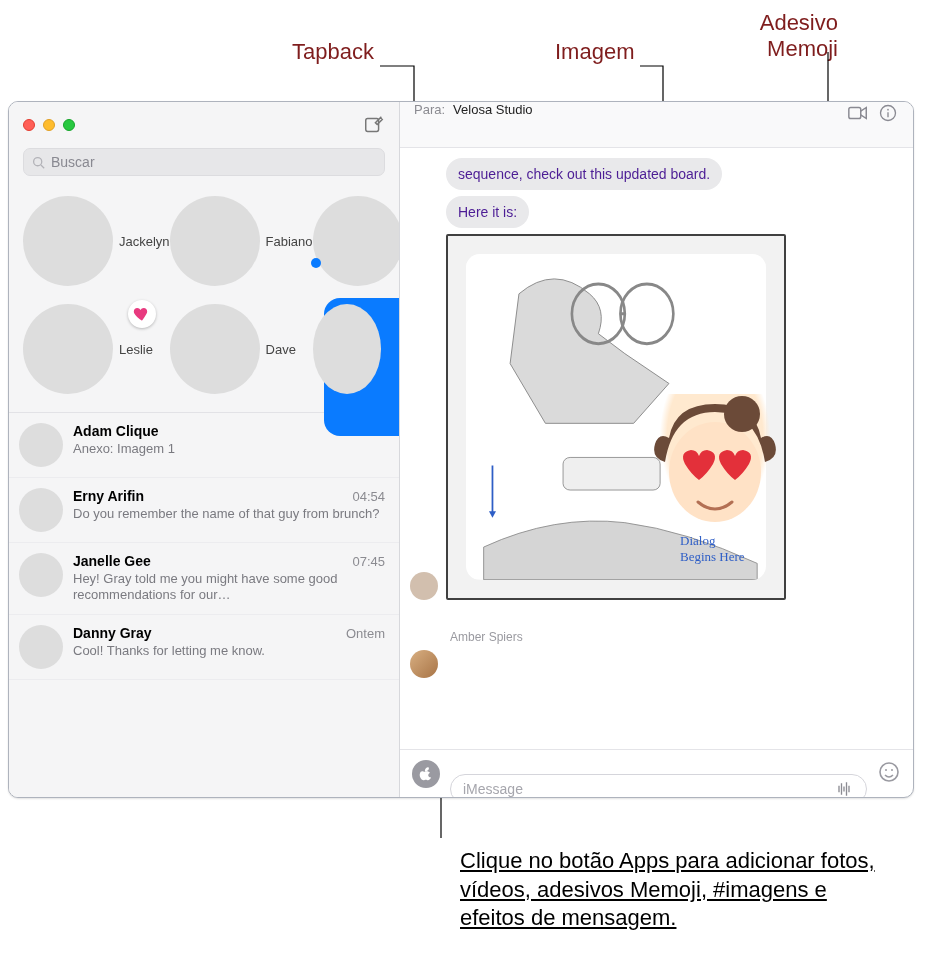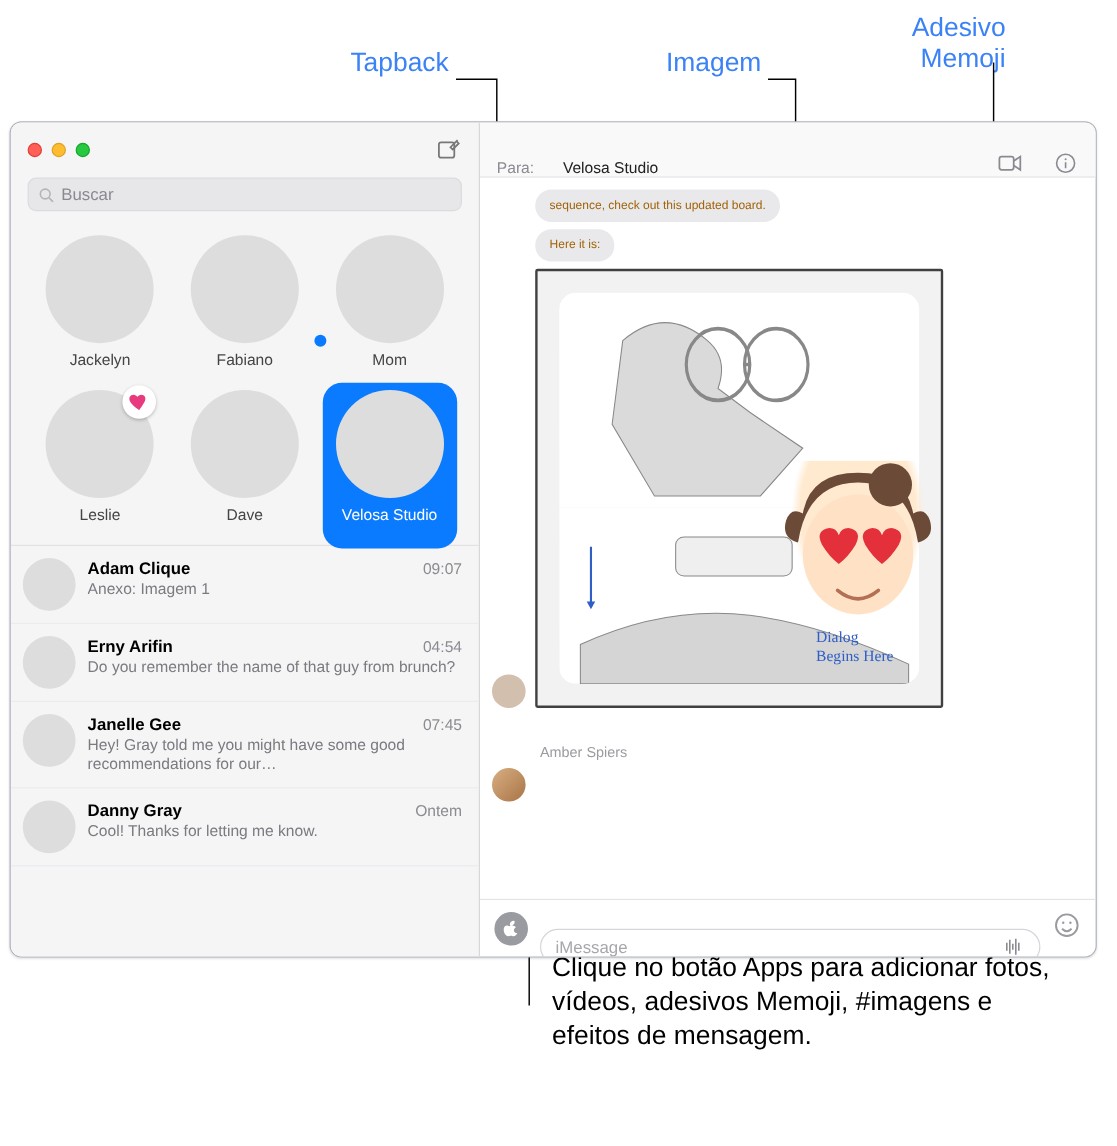--- a/index.html
+++ b/index.html
@@ -8,21 +8,21 @@
     background: #fff;
     width: 931px;
     height: 955px;
     position: relative;
     overflow: hidden;
   }
   
   .label-top {
     position: absolute;
     font-size: 22px;
-    color: #3b82f6;
+    color: #7f1d1d;
     text-align: right;
   }
   .callout-line {
     position: absolute;
     stroke: #000;
     stroke-width: 1.2;
     fill: none;
   }
   .label-bottom {
     position: absolute;
@@ -83,21 +83,21 @@
     font-size: 14px;
     gap:6px;
   }
   .searchbox svg { width:13px; height:13px; opacity:.55; }
   .pins {
     display:grid;
     grid-template-columns: repeat(3, 1fr);
     gap: 18px 0;
     padding: 8px 14px 18px 14px;
   }
-  .pin { display:flex; flex-direction:column; align-items:center; gap:6px; position:relative; }
+  .pin { display:flex; align-items:center; gap:6px; position:relative;text-align:right; }
   .pin .avatar { width:90px; height:90px; border-radius:50%; position:relative; overflow:hidden; background:#ddd; }
   .pin .name { font-size:13px; color:#444; }
   .pin.selected .bubble {
     position:absolute; top:-6px; left:50%; transform:translateX(-50%);
     background:#0a7bff; border-radius:16px;
     width:112px; height:138px;
     z-index:0;
   }
   .pin.selected .avatar, .pin.selected .name { position:relative; z-index:1; }
   .pin.selected .name { color:#fff; font-weight:500; }
@@ -125,41 +125,41 @@
   .convo .row1 { display:flex; justify-content:space-between; align-items:baseline; }
   .convo .cname { font-weight:600; font-size:14px; }
   .convo .time { font-size:13px; color:#8b8b91; }
   .convo .preview { font-size:13px; color:#7a7a80; margin-top:2px; line-height:1.25; max-height:2.5em; overflow:hidden; }
 
   
   .main { flex:1; display:flex; flex-direction:column; }
   .header {
     height:46px;
     border-bottom:1px solid #e4e4e8;
-    display:flex; align-items:flex-end;
+    display:flex; align-items:flex-start;
     padding:0 14px;
-    gap:24px;
+    gap:8px;
     background:#f9f9fa;
   }
   .header .to { color:#8b8b91; font-size:13px; }
   .header .toval { font-size:13px; color:#222; }
   .header .sp { flex:1; }
   .header .icn { color:#8a8a92; width:22px; height:22px; display:flex; align-items:center; justify-content:center; }
   .header .icn svg { width:22px; height:22px; }
   .header .icn.info svg{width:20px;height:20px;}
 
   .chat {
     flex:1; padding:10px 10px 0 10px; overflow:hidden;
     position:relative;
     display:flex; flex-direction:column; gap:6px;
   }
   .row { display:flex; align-items:flex-end; gap:8px; }
   .row.me { justify-content:flex-end; }
   .mini-av { width:28px; height:28px; border-radius:50%; background:#d2bfae; flex:none; }
-  .bubble-gray { background:#e9e9eb; color:#a16207; border-radius:16px; padding:8px 12px; font-size:10px; max-width:320px; position:relative; }
+  .bubble-gray { background:#e9e9eb; color:#4c1d95; border-radius:16px; padding:8px 12px; font-size:14px; max-width:320px; position:relative; }
   .bubble-blue { background:#0a84ff; color:#fff; border-radius:16px; padding:8px 12px; font-size:14px; max-width:320px; }
   .tail-left::before{
     content:""; position:absolute; left:-4px; bottom:2px; width:14px; height:14px;
     background:#e9e9eb; border-bottom-right-radius:12px; transform:rotate(30deg);
     z-index:-1;
   }
   .image-bubble {
     width:340px; height:366px; border-radius:2px;
     background:#f2f2f2; border:2px solid #404040;
     padding:18px;
@@ -216,21 +216,21 @@
 <div class="label-top" style="left:555px; top:39px;">Imagem</div>
 <div class="label-top" style="left:718px; top:10px; width:120px;">Adesivo Memoji</div>
 
 <svg class="callout-line" style="left:0;top:0;width:931px;height:955px;pointer-events:none;position:absolute;">
   <path d="M380 66 L414 66 L414 212"></path>
   <path d="M640 66 L663 66 L663 240"></path>
   <path d="M828 52 L828 380"></path>
   <path d="M441 838 L441 788"></path>
 </svg>
 
-<div class="label-bottom" style="left:460px; top:792px; width:430px;">Clique no botão Apps para adicionar fotos, vídeos, adesivos Memoji, #imagens e efeitos de mensagem.</div>
+<div class="label-bottom" style="left:460px; top:847px; width:430px;text-decoration:underline;">Clique no botão Apps para adicionar fotos, vídeos, adesivos Memoji, #imagens e efeitos de mensagem.</div>
 
 <div class="window">
 
   <div class="sidebar">
     <div class="titlebar">
       <div class="lights">
         <div class="light red"></div>
         <div class="light yel"></div>
         <div class="light grn"></div>
       </div>

